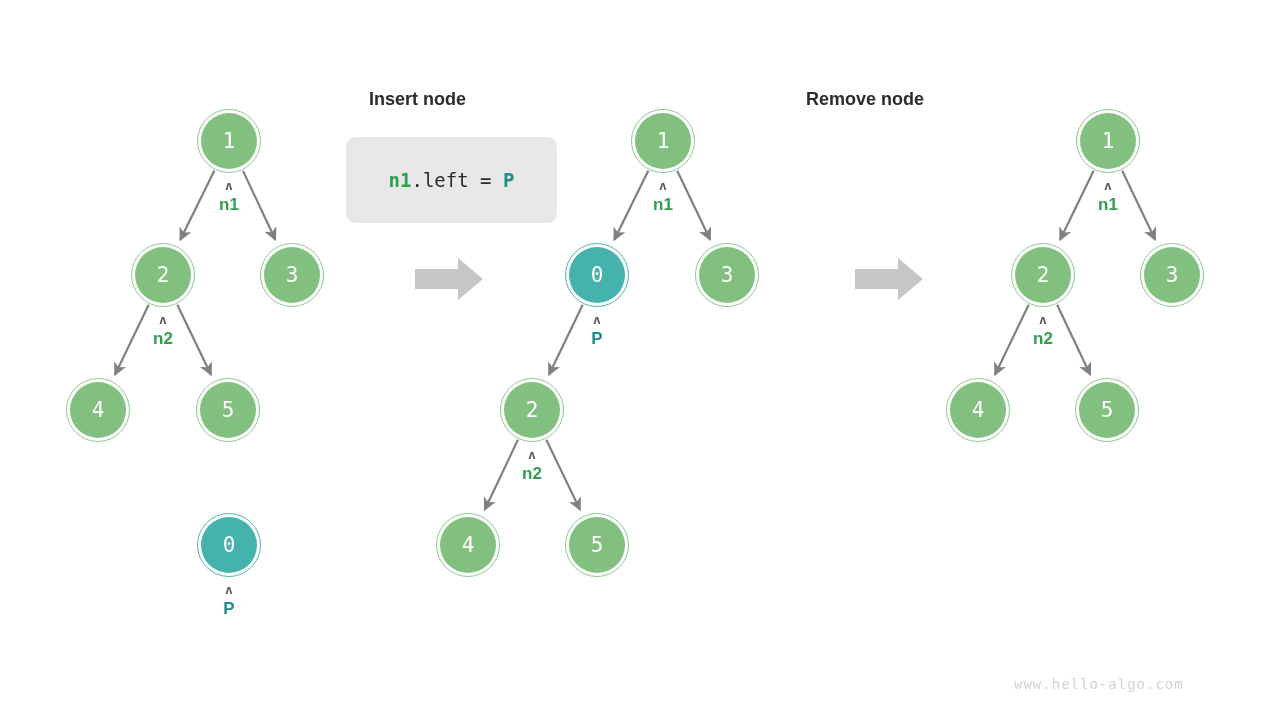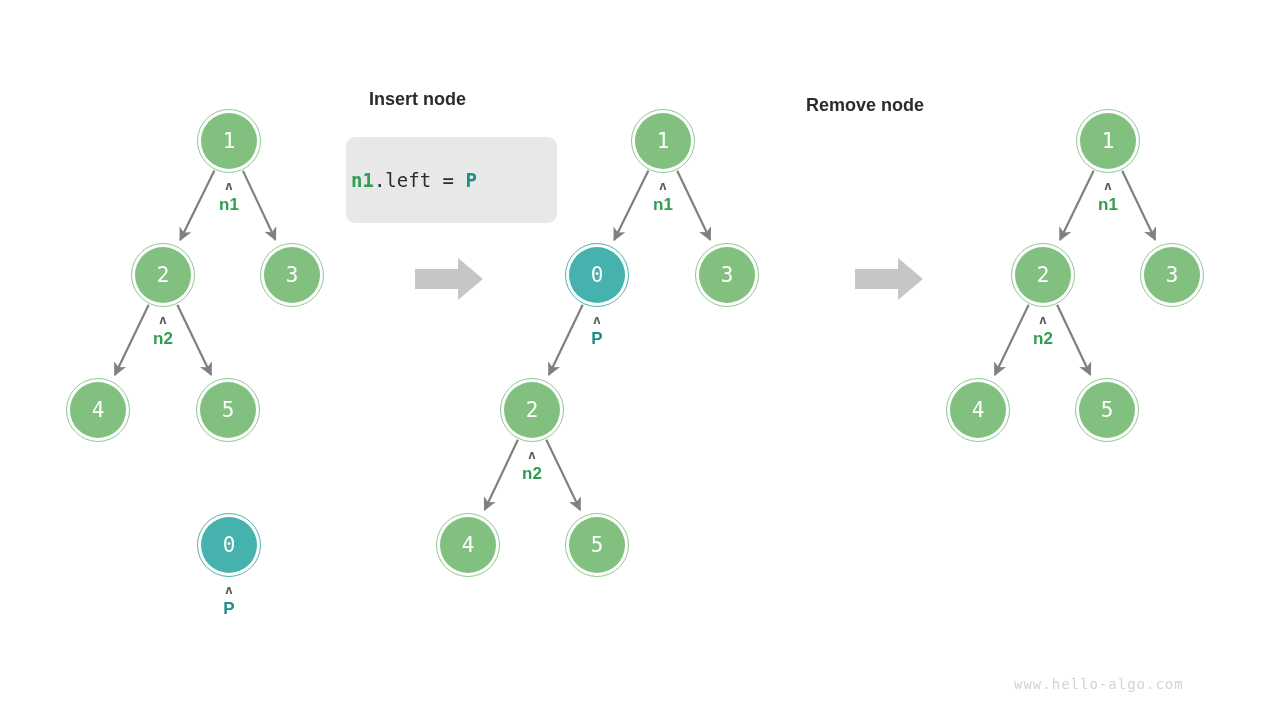--- a/index.html
+++ b/index.html
@@ -100,20 +100,21 @@
 
   .code-box {
     position: absolute;
     background: #e8e8e8;
     border-radius: 9px;
     box-sizing: border-box;
     padding: 10px 5px;
     display: flex;
     flex-direction: column;
     justify-content: center;
+    text-align: center;
   }
   .code-line {
     font-family: "DejaVu Sans Mono", "Liberation Mono", monospace;
     font-size: 19px;
     line-height: 28px;
     color: #2b2b2b;
     white-space: pre;
   }
   .tok-green { color: #2f9e4f; font-weight: 700; }
   .tok-teal  { color: #1f8f86; font-weight: 700; }
@@ -276,21 +277,21 @@
         <span class="caret">ʌ</span>
         <span class="name">n1</span>
       </div>
       <div class="ptr-label green" style="left: 1043px; top: 314px;">
         <span class="caret">ʌ</span>
         <span class="name">n2</span>
       </div>
     </div>
 
   <div class="section-title" style="left:369px; top:89px;">Insert node</div>
-  <div class="section-title" style="left:806px; top:95px;">Remove node</div>
+  <div class="section-title" style="left:806px; top:89px;">Remove node</div>
 
   <div class="code-box" id="code-box-insert" style="left: 346px; top: 137px; width: 211px; height: 86px;">
       <div class="code-line"><span class="tok-green">n1</span><span class="tok-plain">.left = </span><span class="tok-teal">P</span></div>
     </div>
 
   <div class="big-arrow" style="left:415px; top:258px; width:68px; height:42px;">
     <svg viewBox="0 0 68 42" width="68" height="42" xmlns="http://www.w3.org/2000/svg">
       <path d="M0,11 L43,11 L43,0 L68,21 L43,42 L43,31 L0,31 Z" fill="#c6c6c6"></path>
     </svg>
   </div>

